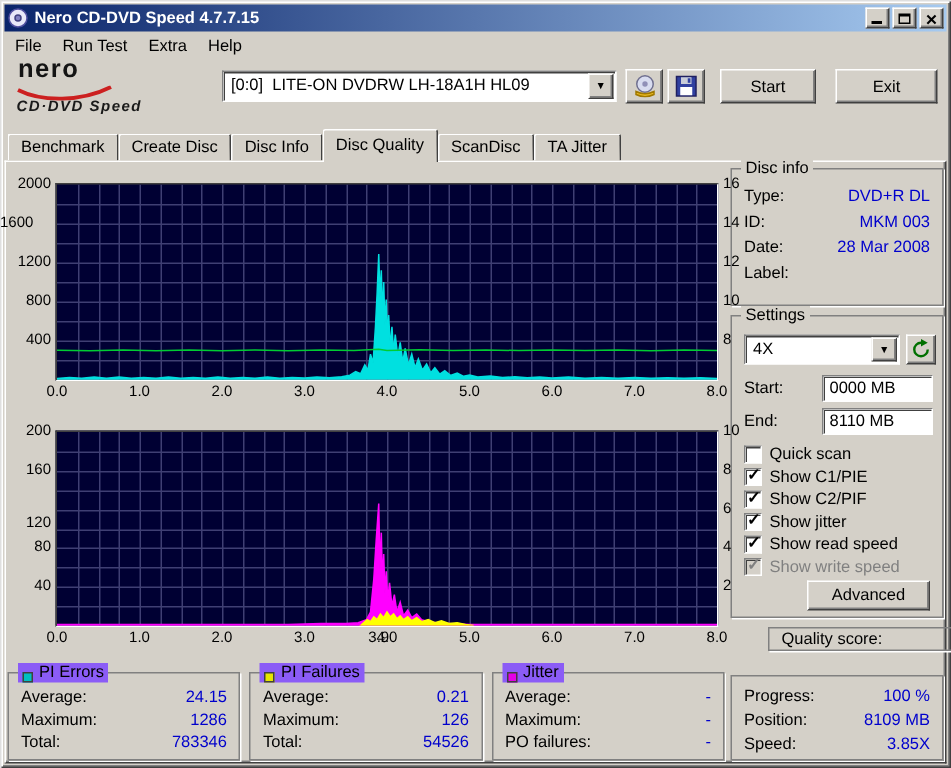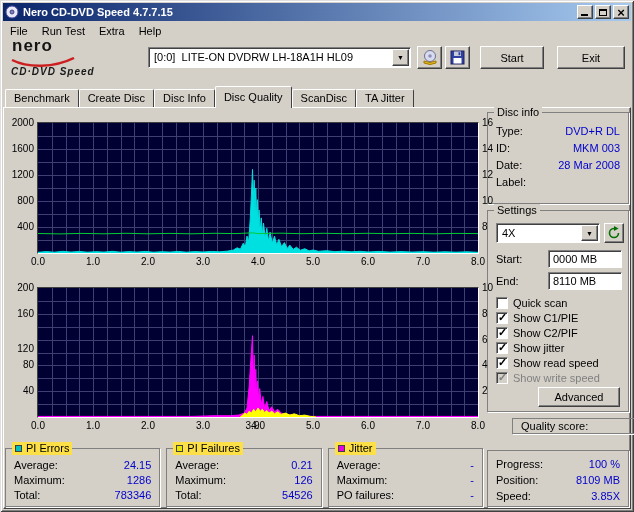--- a/index.html
+++ b/index.html
@@ -60,21 +60,21 @@
   .cb-check.disabled{color:#808080;}
   .cb-row.disabled .cb-label{color:#808080;}
   #advanced-btn{position:absolute;left:50px;top:176px;width:82px;height:20px;display:flex;align-items:center;justify-content:center;}
   #quality-group{left:512px;top:418px;width:142px;height:16px;}
   .qrow{height:100%;display:flex;align-items:center;justify-content:space-between;padding:0 8px;}
   #progress-group{left:487px;top:450px;width:142px;height:57px;}
   .prog-rows{position:absolute;left:0;top:5px;right:0;}
   .prog-row{height:16px;display:flex;align-items:center;justify-content:space-between;padding:0 8px;}
   #stats-row{position:absolute;left:5px;top:448px;width:478px;height:59px;display:flex;gap:6px;}
   .stats-box{position:relative;flex:1;border:1px solid #808080;box-shadow:1px 1px 0 #ffffff;padding-top:8px;}
-  .stats-title{position:absolute;top:-7px;left:6px;background:#fde047;padding:0 3px;display:flex;align-items:center;gap:4px;line-height:13px;}
+  .stats-title{position:absolute;top:-7px;left:6px;background:#8b5cf6;padding:0 3px;display:flex;align-items:flex-end;gap:4px;line-height:13px;}
   .legend-square{width:7px;height:7px;display:inline-block;border:1px solid #404040;flex:none;}
   .stat-row{height:15px;display:flex;align-items:center;justify-content:space-between;padding:0 8px;}
 </style>
 </head>
 <body>
 
 <div id="win">
 
   <div class="titlebar">
     <svg width="14" height="14">
@@ -385,21 +385,21 @@
           <span class="blue">-</span>
         </div>
         <div class="stat-row">
           <span>PO failures:</span>
           <span class="blue">-</span>
         </div>
       </div>
     </div>
 
 <span class="axlbl" style="left: 0px; top: 118px; width: 34px; text-align: right;">2000</span>
-    <span class="axlbl" style="left: 0px; top: 144px; width: 34px; text-align: right;">1600</span>
+    <span class="axlbl" style="left: 0px; top: 144px; width: 34px; text-align: left;">1600</span>
     <span class="axlbl" style="left: 0px; top: 170px; width: 34px; text-align: right;">1200</span>
     <span class="axlbl" style="left: 0px; top: 196px; width: 34px; text-align: right;">800</span>
     <span class="axlbl" style="left: 0px; top: 222px; width: 34px; text-align: right;">400</span>
     <span class="axlbl" style="left: 482px; top: 118px; width: 22px; text-align: left;">16</span>
     <span class="axlbl" style="left: 482px; top: 144px; width: 22px; text-align: left;">14</span>
     <span class="axlbl" style="left: 482px; top: 170px; width: 22px; text-align: left;">12</span>
     <span class="axlbl" style="left: 482px; top: 196px; width: 22px; text-align: left;">10</span>
     <span class="axlbl" style="left: 482px; top: 222px; width: 22px; text-align: left;">8</span>
     <span class="axlbl" style="left: 25px; top: 257px; width: 26px; text-align: center;">0.0</span>
     <span class="axlbl" style="left: 80px; top: 257px; width: 26px; text-align: center;">1.0</span>

